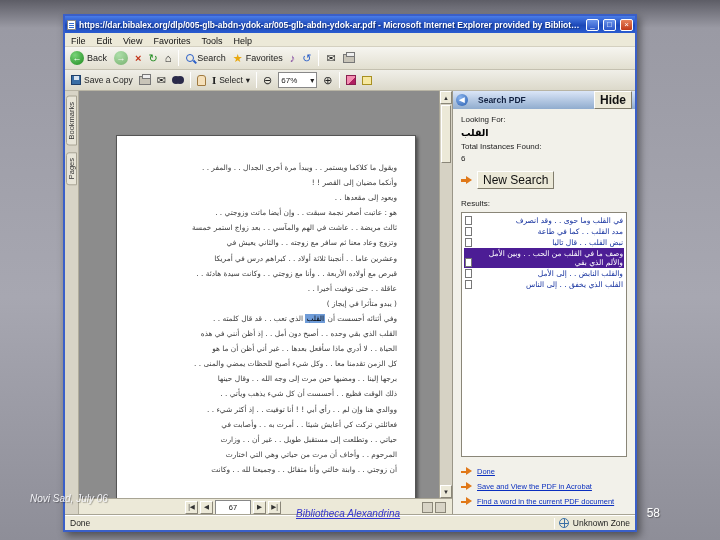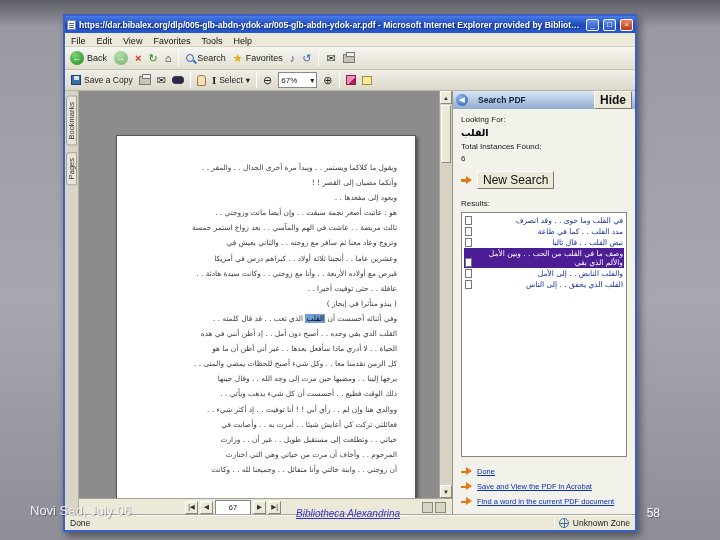--- a/index.html
+++ b/index.html
@@ -141,21 +141,21 @@
 
   .iestatus { flex:0 0 15px; display:flex; align-items:center; gap:4px; padding:0 5px;
               background:#ece9d8; border-top:1px solid #fff; box-shadow:0 -1px 0 #a8a494; font-size:8.5px; color:#222; }
   .iestatus .spacer { flex:1; }
   .globe { width:10px; height:10px; border-radius:50%; border:1px solid #3a6fa5; position:relative; }
   .globe::before { content:''; position:absolute; left:50%; top:0; bottom:0; width:1px; background:#3a6fa5; }
   .globe::after { content:''; position:absolute; top:50%; left:0; right:0; height:1px; background:#3a6fa5; }
   .st-sep { width:1px; height:11px; background:#a8a494; border-right:1px solid #fff; }
 
   
-  .footer-left { position:absolute; left:30px; bottom:22px; color:#f2f2f6; font-size:13px; text-shadow:1px 1px 1px rgba(0,0,0,.35); }
+  .footer-left { position:absolute; left:30px; bottom:36px; color:#f2f2f6; font-style:italic; font-size:10px; text-shadow:1px 1px 1px rgba(0,0,0,.35); }
   .footer-center { position:absolute; left:296px; bottom:21px; color:#3434cc; font-style:italic; font-size:10px; text-decoration:underline; cursor:pointer; }
   .footer-right { position:absolute; right:60px; bottom:20px; color:#fff; font-size:12px; text-shadow:1px 1px 1px rgba(0,0,0,.35); }
 </style>
 </head>
 <body>
 
 <div class="slide">
 
   <div class="window">
 

